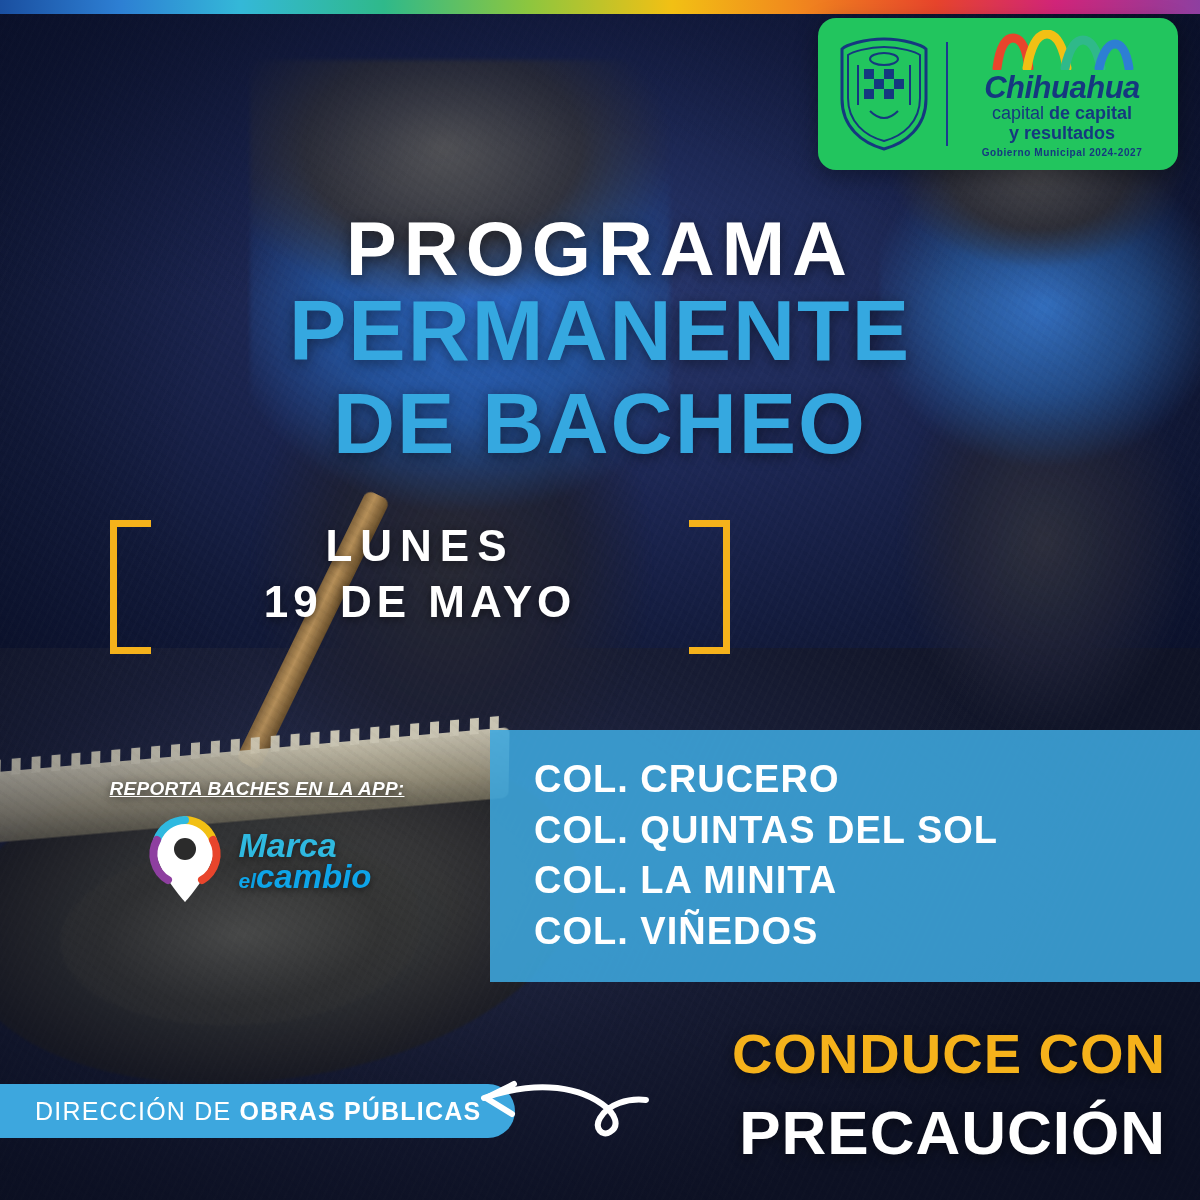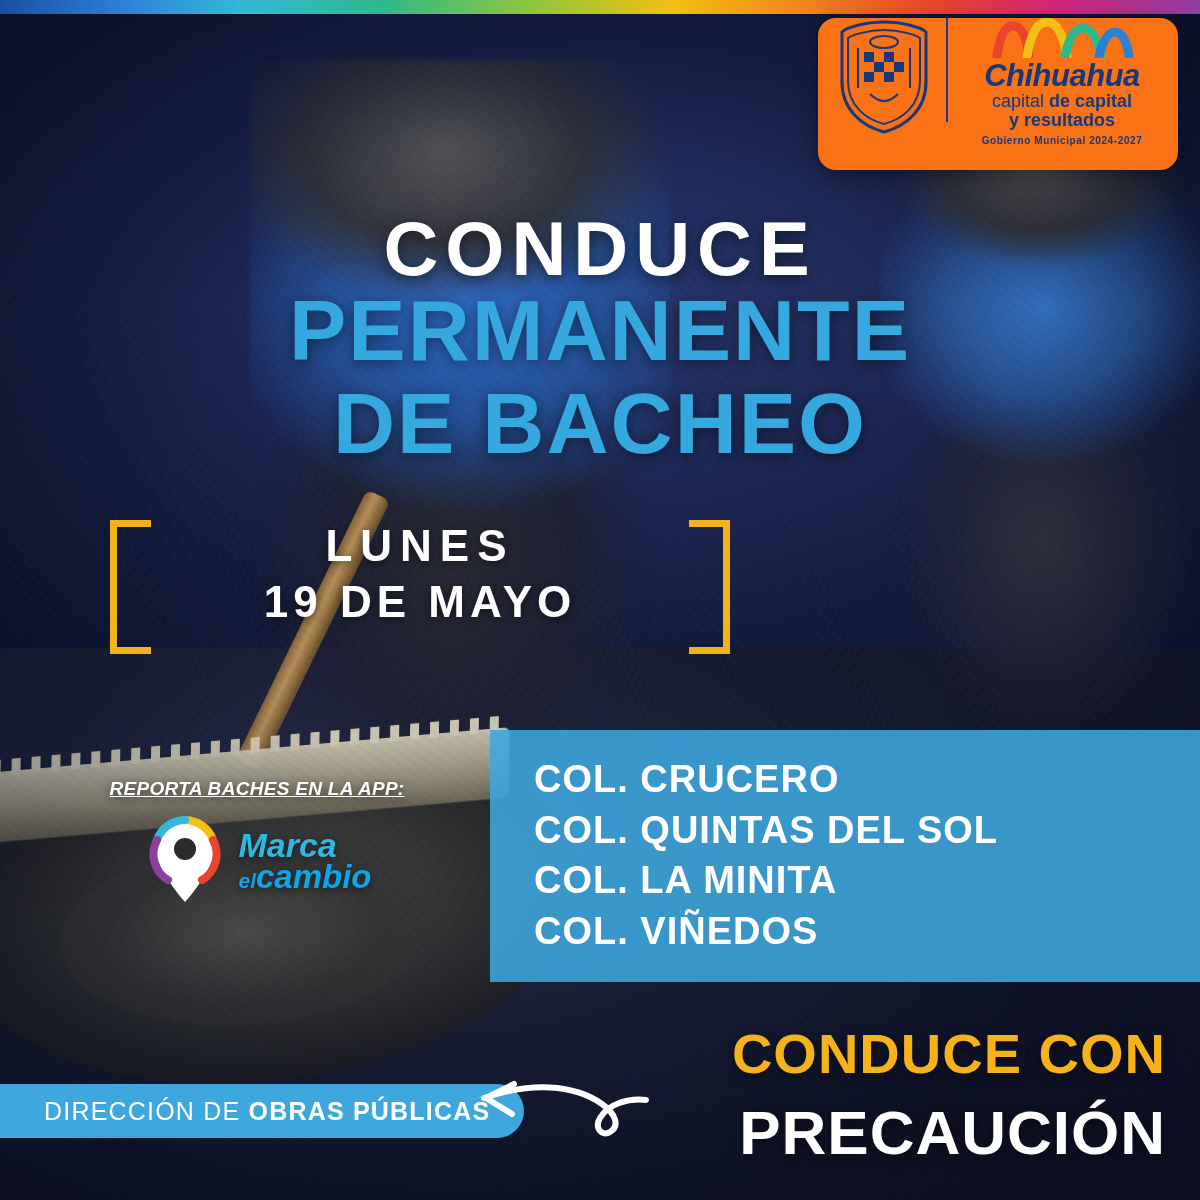--- a/index.html
+++ b/index.html
@@ -128,23 +128,24 @@
       #1a4fa0 0%, #2d7fd3 10%, #34b8d8 20%, #2fb98a 32%,
       #8cc63f 44%, #f2c014 56%, #f18a1d 66%, #e8452c 78%,
       #d2257a 88%, #8e3fa0 100%);
   }
 
   
   .logo-card {
     position: absolute;
     top: 18px; right: 22px;
     width: 360px; height: 152px;
-    background: #f97316;
+    background: #22c55e;
     border-radius: 18px;
     display: flex;
+    align-items: center;
     box-shadow: 0 6px 22px rgba(0,0,0,.35);
   }
   .shield {
     width: 100px; height: 118px;
     margin-left: 16px;
     flex: 0 0 auto;
     position: relative;
   }
   .shield svg { display: block; }
   .logo-div {
@@ -318,21 +319,21 @@
     margin-top: 20px;
     text-shadow: 0 3px 12px rgba(0,0,0,.5);
   }
 
   
   .ribbon {
     position: absolute;
     left: 0;
     bottom: 62px;
     height: 54px;
-    padding: 0 34px 0 44px;
+    padding: 0 34px 0 35px;
     display: flex;
     align-items: center;
     background: #3da7de;
     border-top-right-radius: 27px;
     border-bottom-right-radius: 27px;
   }
   .ribbon-text {
     color: #ffffff;
     font-size: 25px;
     letter-spacing: 1.2px;
@@ -399,21 +400,21 @@
       <div class="chi-tag">
         <span>capital</span>
         <b>de capital</b><br>
         <b>y resultados</b>
       </div>
       <div class="chi-gov">Gobierno Municipal 2024-2027</div>
     </div>
   </div>
 
   <div class="headline">
-    <div class="h-programa">CONDUCE</div>
+    <div class="h-programa">PROGRAMA</div>
     <div class="h-blue second">PERMANENTE</div>
     <div class="h-blue">DE BACHEO</div>
   </div>
 
   <div class="date-wrap">
     <div class="bracket left"></div>
     <div class="bracket right"></div>
     <div class="date-text">
       <div class="date-day">LUNES</div>
       <div class="date-full">19 DE MAYO</div>

